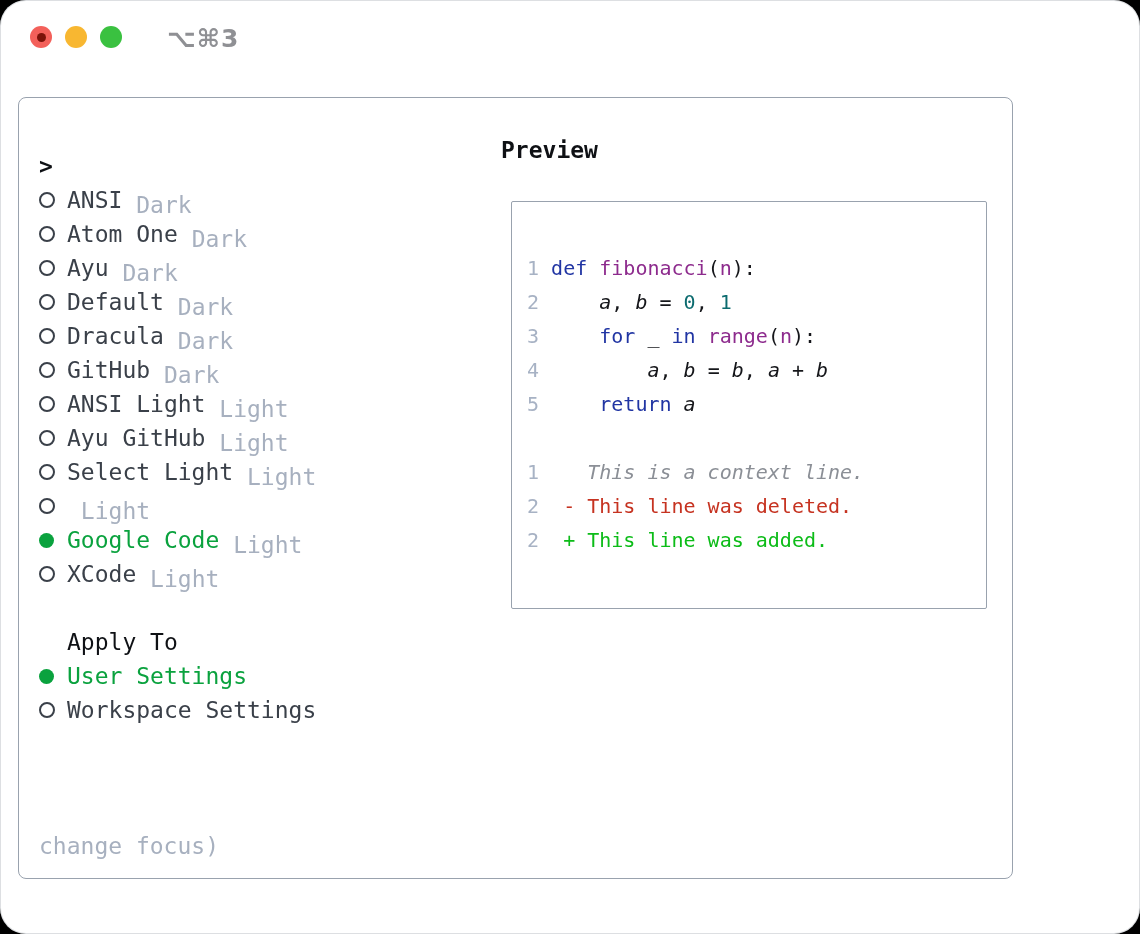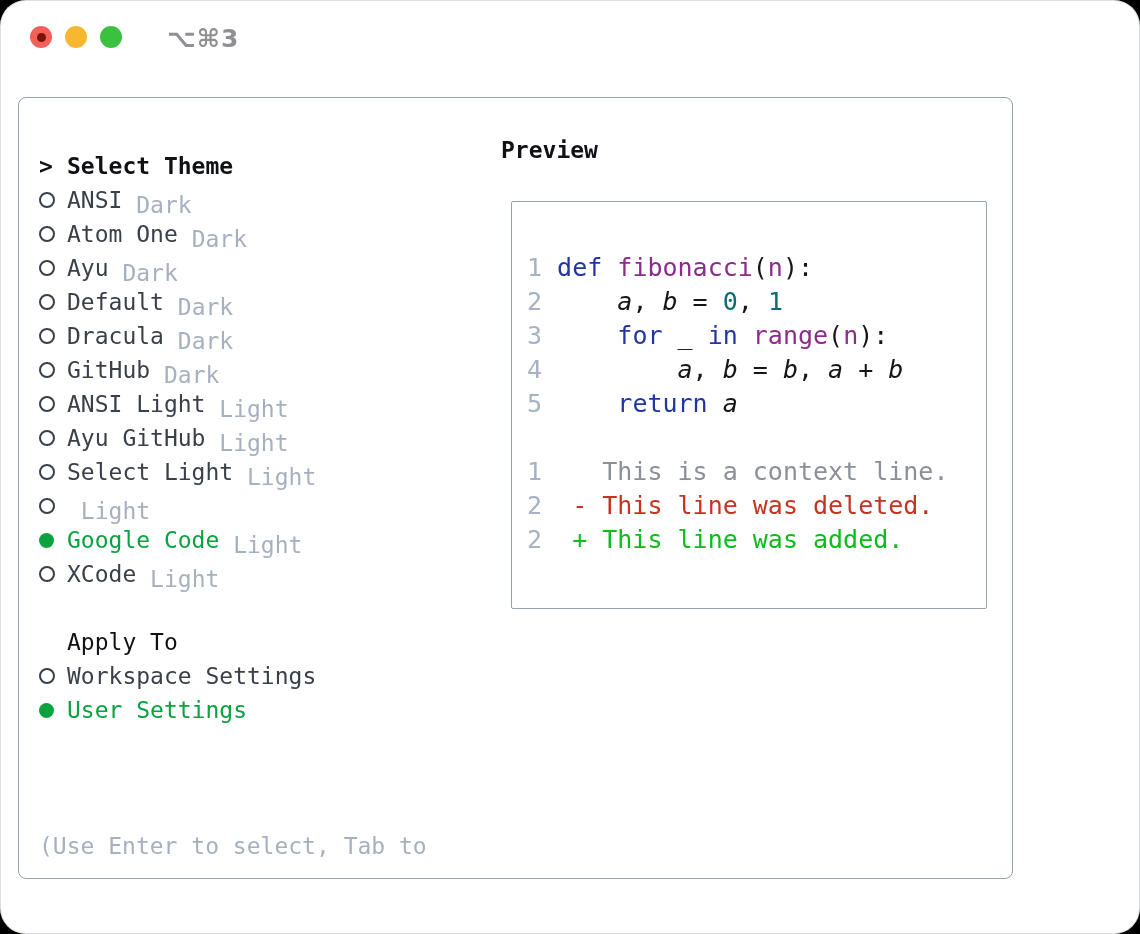--- a/index.html
+++ b/index.html
@@ -75,30 +75,30 @@
   .preview-header{
     position:absolute;left:482px;top:35px;height:34px;display:flex;align-items:center;
     font-size:23px;
   }
   .preview-box{
     position:absolute;left:492px;top:103px;width:476px;height:408px;
     border:1.5px solid var(--c-border);border-radius:2px;box-sizing:border-box;
   }
   .code{
     margin:0;padding:49px 8px 0 15px;
-    font-size:25px;line-height:34px;white-space:pre;
+    font-size:20px;line-height:34px;white-space:pre;
   }
   .code-line{height:34px;}
   .tk-num{color:var(--c-num);}
   .tk-kw{color:var(--c-kw);}
   .tk-fn{color:var(--c-fn);}
   .tk-lit{color:var(--c-lit);}
   .tk-pl{color:var(--c-pl);}
   .tk-var{color:var(--c-pl);font-style:italic;}
-  .tk-ctx{color:var(--c-ctx);}
+  .tk-ctx{color:var(--c-ctx);font-style:italic;}
   .tk-del{color:var(--c-del);}
   .tk-add{color:var(--c-add);margin-top:16px;}
 </style>
 </head>
 <body>
 
 <div class="window">
 
   <div class="titlebar">
     <div class="lights">
@@ -109,21 +109,20 @@
       <span class="light green"></span>
     </div>
     <div class="win-title">⌥⌘3</div>
   </div>
 
   <div class="panel">
 
     <div class="left-col">
       <div class="row">
         <span class="marker">&gt;</span>
-        <span class="hdr">Select Theme</span>
       </div>
 
       <div id="theme-list">
           <div class="row"><span class="marker"><span class="ring"></span></span><span class="item-name">ANSI</span><span class="item-variant"> Dark</span></div>
           <div class="row"><span class="marker"><span class="ring"></span></span><span class="item-name">Atom One</span><span class="item-variant"> Dark</span></div>
           <div class="row"><span class="marker"><span class="ring"></span></span><span class="item-name">Ayu</span><span class="item-variant"> Dark</span></div>
           <div class="row"><span class="marker"><span class="ring"></span></span><span class="item-name">Default</span><span class="item-variant"> Dark</span></div>
           <div class="row"><span class="marker"><span class="ring"></span></span><span class="item-name">Dracula</span><span class="item-variant"> Dark</span></div>
           <div class="row"><span class="marker"><span class="ring"></span></span><span class="item-name">GitHub</span><span class="item-variant"> Dark</span></div>
           <div class="row"><span class="marker"><span class="ring"></span></span><span class="item-name">ANSI Light</span><span class="item-variant"> Light</span></div>
@@ -135,28 +134,27 @@
         </div>
 
       <div class="row blank"></div>
 
       <div class="row">
         <span class="marker"></span>
         <span class="hdr2">Apply To</span>
       </div>
 
       <div id="apply-list">
+          <div class="row selected"><span class="marker"><span class="dot-sel"></span></span><span class="item-name">User Settings</span></div>
           <div class="row"><span class="marker"><span class="ring"></span></span><span class="item-name">Workspace Settings</span></div>
-          <div class="row selected"><span class="marker"><span class="dot-sel"></span></span><span class="item-name">User Settings</span></div>
         </div>
 
       <div class="row blank"></div>
 
       <div class="hint">
-        <div>(Use Enter to select, Tab to</div>
         <div>change focus)</div>
       </div>
     </div>
 
     <div class="preview-header">
       <span class="hdr">Preview</span>
     </div>
 
     <div class="preview-box">
       <div class="code" id="code"><div class="code-line"><span class="tk-num">1 </span><span class="tk-kw">def</span><span class="tk-pl"> </span><span class="tk-fn">fibonacci</span><span class="tk-pl">(</span><span class="tk-fn">n</span><span class="tk-pl">):</span></div><div class="code-line"><span class="tk-num">2 </span><span class="tk-pl">    </span><span class="tk-var">a</span><span class="tk-pl">, </span><span class="tk-var">b</span><span class="tk-pl"> = </span><span class="tk-lit">0</span><span class="tk-pl">, </span><span class="tk-lit">1</span></div><div class="code-line"><span class="tk-num">3 </span><span class="tk-pl">    </span><span class="tk-kw">for</span><span class="tk-pl"> _ </span><span class="tk-kw">in</span><span class="tk-pl"> </span><span class="tk-fn">range</span><span class="tk-pl">(</span><span class="tk-fn">n</span><span class="tk-pl">):</span></div><div class="code-line"><span class="tk-num">4 </span><span class="tk-pl">        </span><span class="tk-var">a</span><span class="tk-pl">, </span><span class="tk-var">b</span><span class="tk-pl"> = </span><span class="tk-var">b</span><span class="tk-pl">, </span><span class="tk-var">a</span><span class="tk-pl"> + </span><span class="tk-var">b</span></div><div class="code-line"><span class="tk-num">5 </span><span class="tk-pl">    </span><span class="tk-kw">return</span><span class="tk-pl"> </span><span class="tk-var">a</span></div><div class="code-line"></div><div class="code-line"><span class="tk-num">1</span><span class="tk-ctx">    This is a context line.</span></div><div class="code-line"><span class="tk-num">2</span><span class="tk-del">  - This line was deleted.</span></div><div class="code-line"><span class="tk-num">2</span><span class="tk-add">  + This line was added.</span></div></div>

